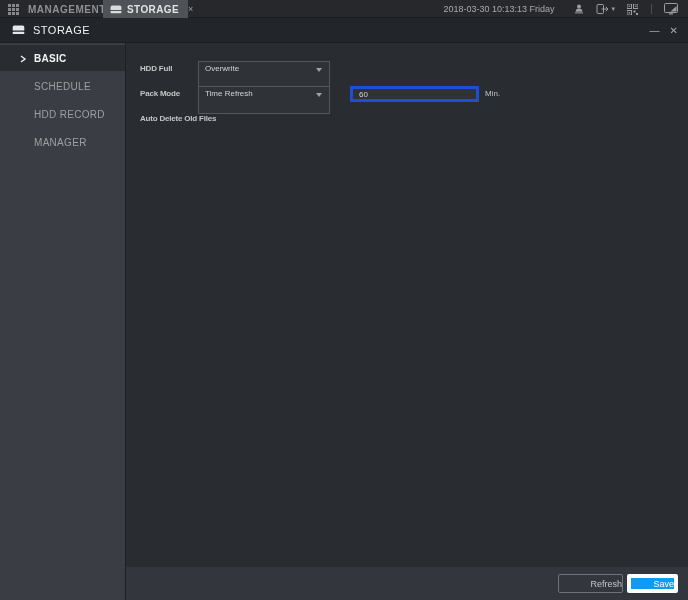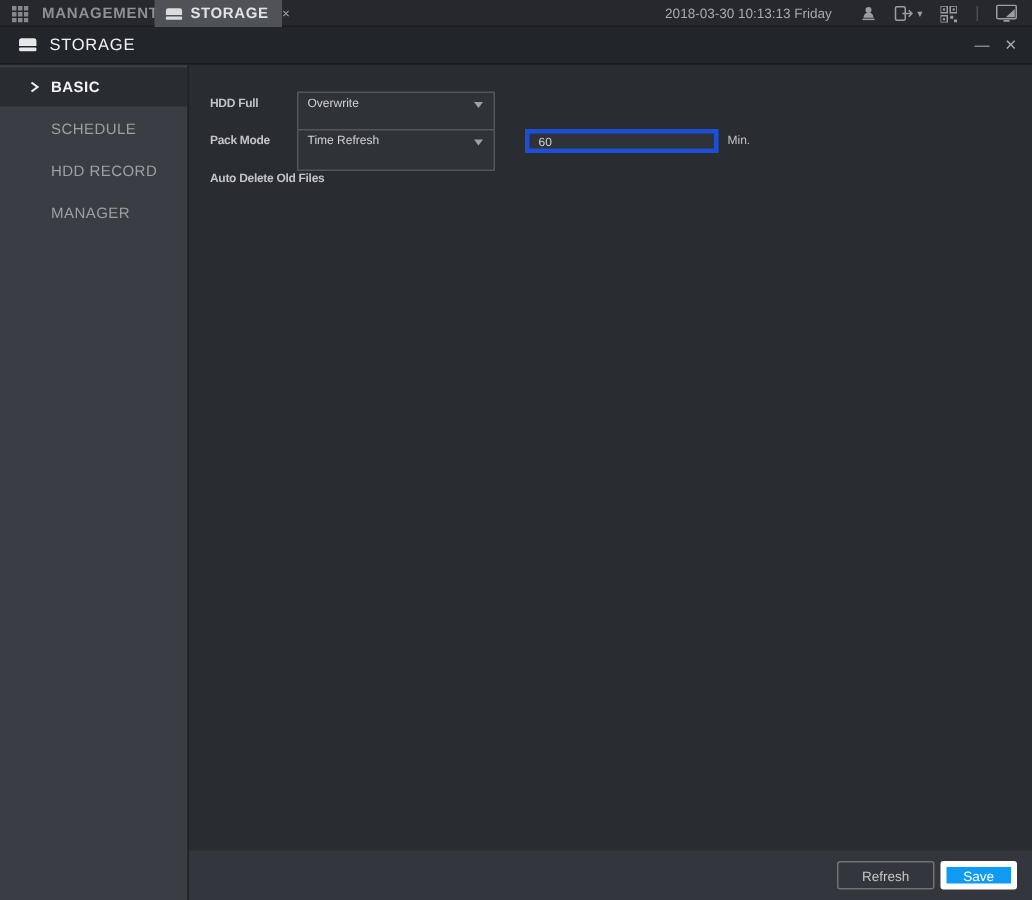--- a/index.html
+++ b/index.html
@@ -69,21 +69,21 @@
                font-size:8px; font-family:"Liberation Sans", sans-serif;
                padding-left:6px; outline:none; }
   .unit { position:absolute; left:359px; top:0; height:16px; line-height:16px;
           font-size:8px; color:#C2C4C6; }
 
   
   .footer { position:absolute; left:126px; top:567px; width:562px; height:33px;
             background:#33363C; }
   .btn { position:absolute; top:7px; height:19px; font-size:9px;
          font-family:"Liberation Sans", sans-serif; border-radius:2px;
-         cursor:pointer; text-align:center; }
+         cursor:pointer; text-align:right; }
   .btn-refresh { left:432px; width:65px; background:transparent;
                  border:1px solid #6F7277; color:#C5C7CA; }
   .btn-save { left:501px; width:51px; background:#0F9BF2; border:4px solid #ffffff;
               color:#FFFFFF; }
 </style>
 </head>
 <body>
 
 <div class="app">
 

